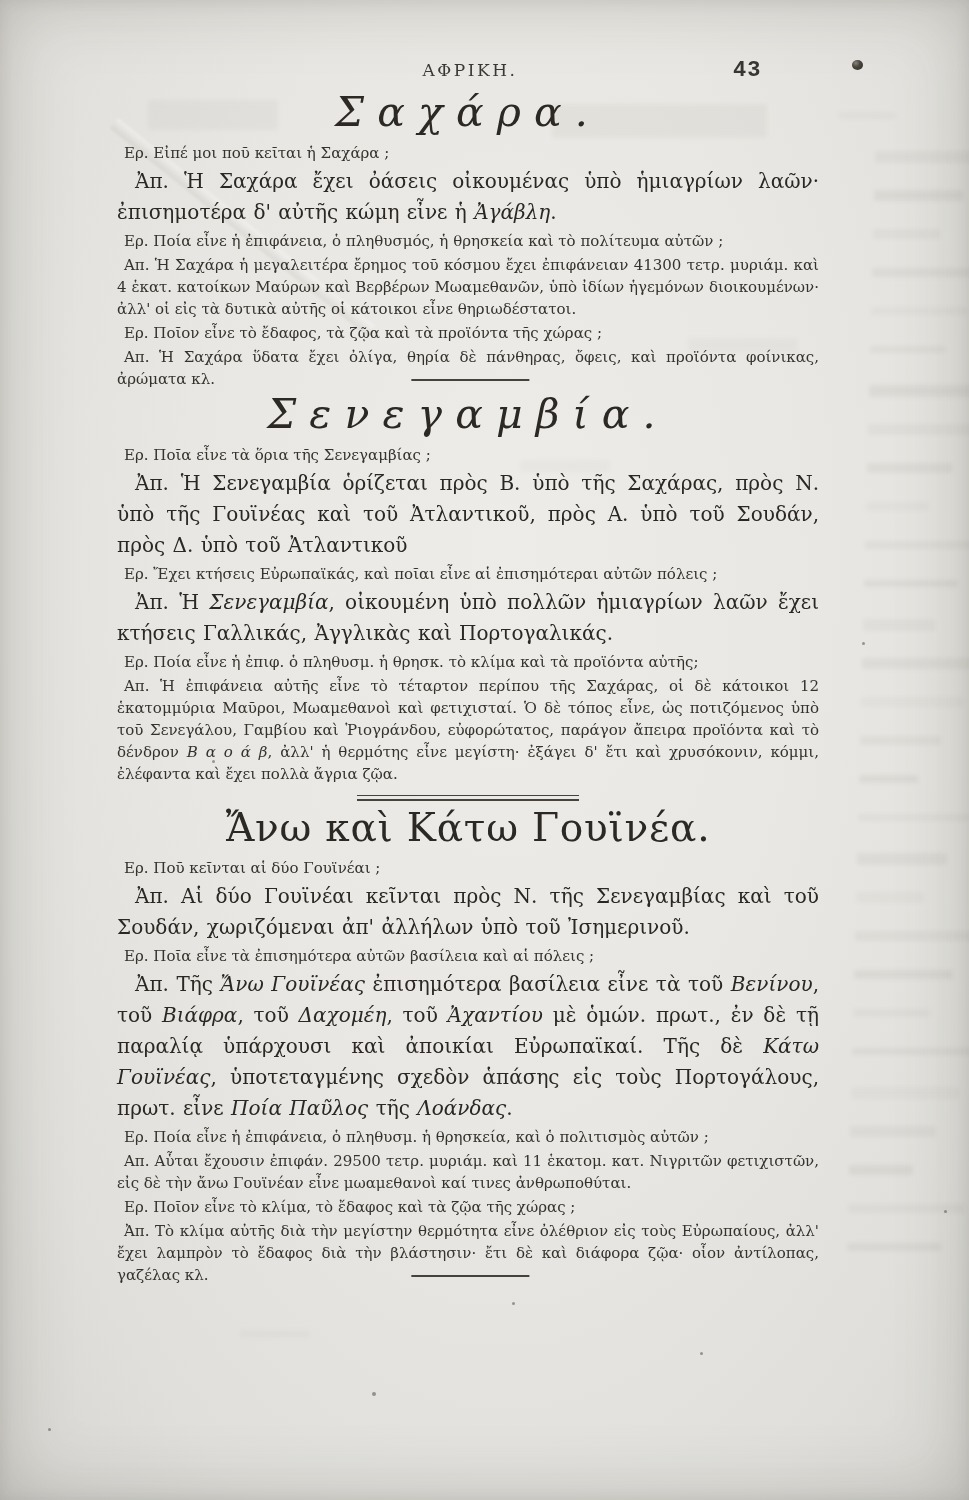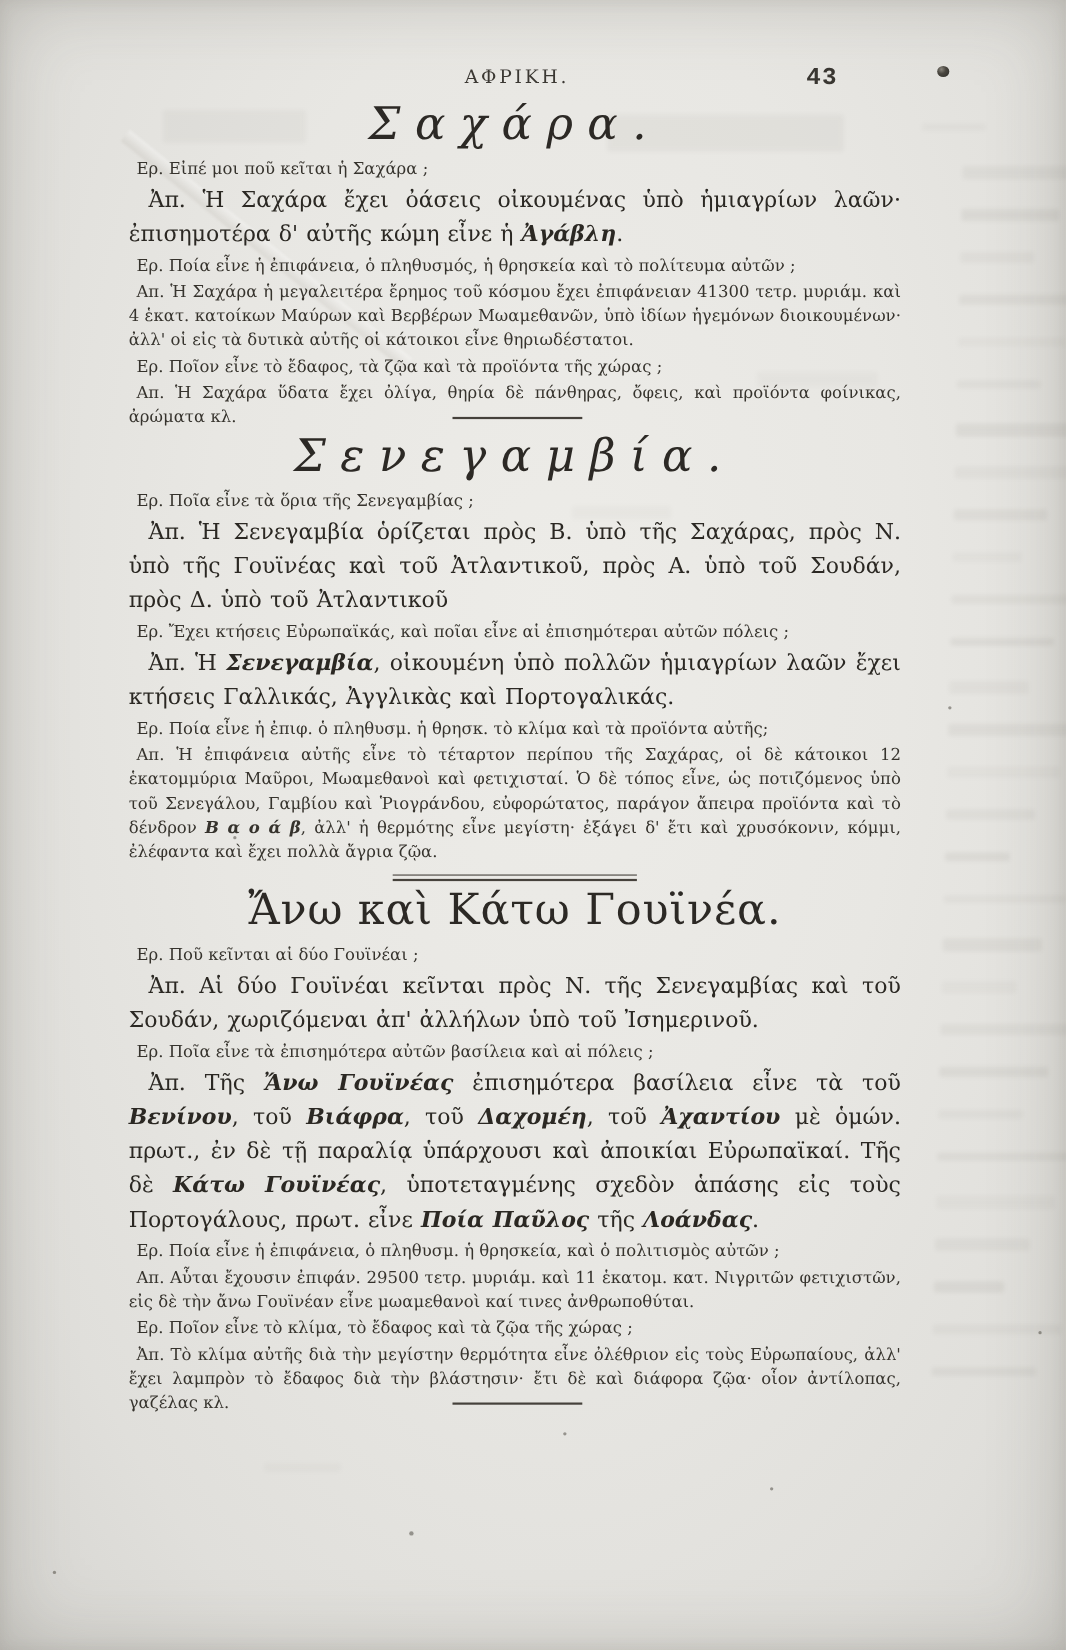--- a/index.html
+++ b/index.html
@@ -36,21 +36,21 @@
     text-align:center;font-weight:normal;color:#2c2925;margin:2px 0 7px;
     line-height:1.1;
   }
   .title.spaced{font-size:41px;font-style:italic;letter-spacing:.32em;}
   .title.plain{font-size:39px;letter-spacing:.02em;margin-top:0;}
   .qa{
     margin:0 0 2px;text-align:justify;
   }
   .qa.small{font-size:15px;line-height:22px;text-indent:7px;color:#36332d;}
   .qa.large{font-size:20px;line-height:31px;text-indent:18px;color:#2b2823;word-spacing:1px;}
-  .qa i{font-style:italic;font-weight:bold;}
+  .qa i{font-style:italic;}
   .endline{position:relative;}
   .inline-rule{
     position:absolute;left:50%;transform:translateX(-48%);bottom:9px;
     width:118px;border-top:2px solid #45413b;
   }
   .double-rule{
     width:222px;height:3px;margin:10px auto 6px;
     border-top:1px solid #46423c;border-bottom:2px solid #46423c;
   }
   

